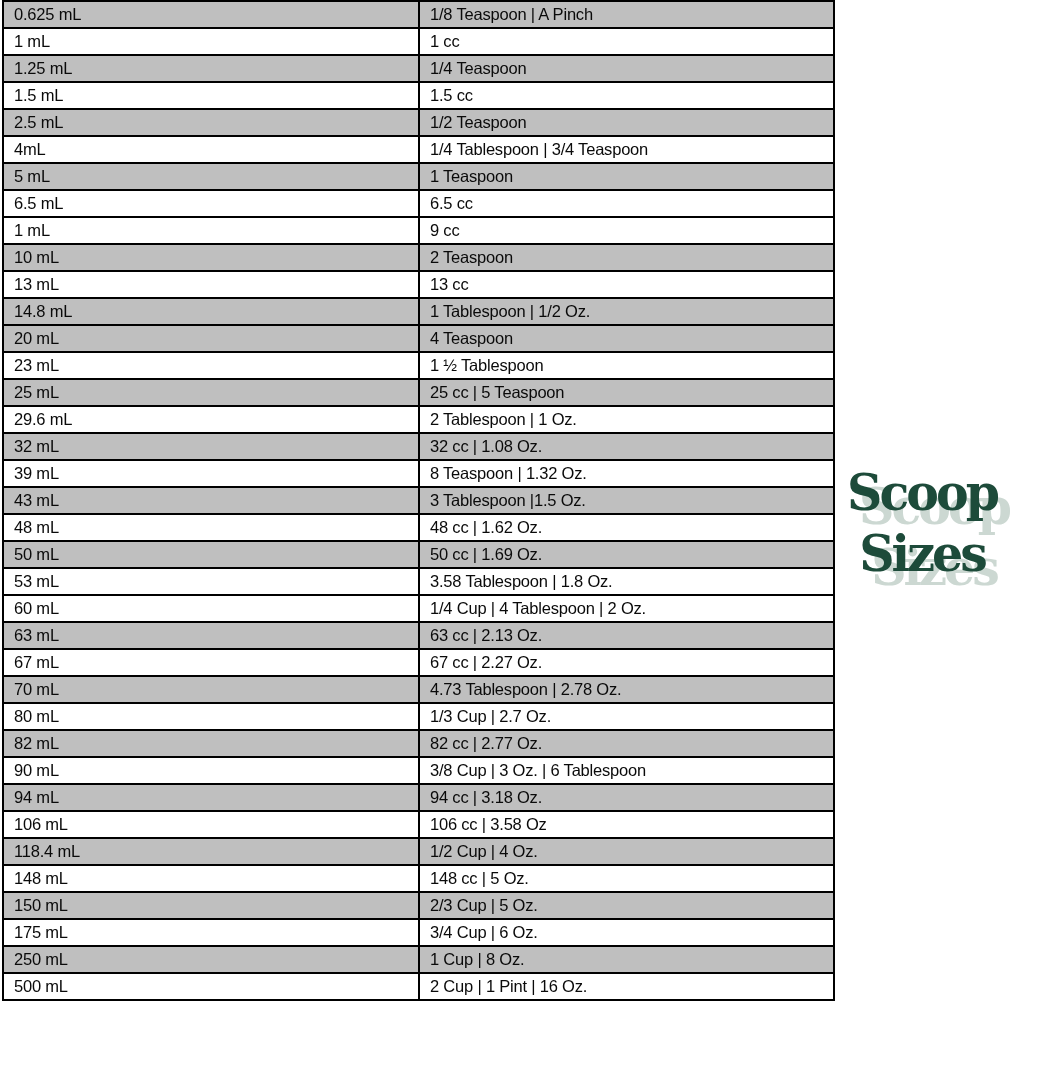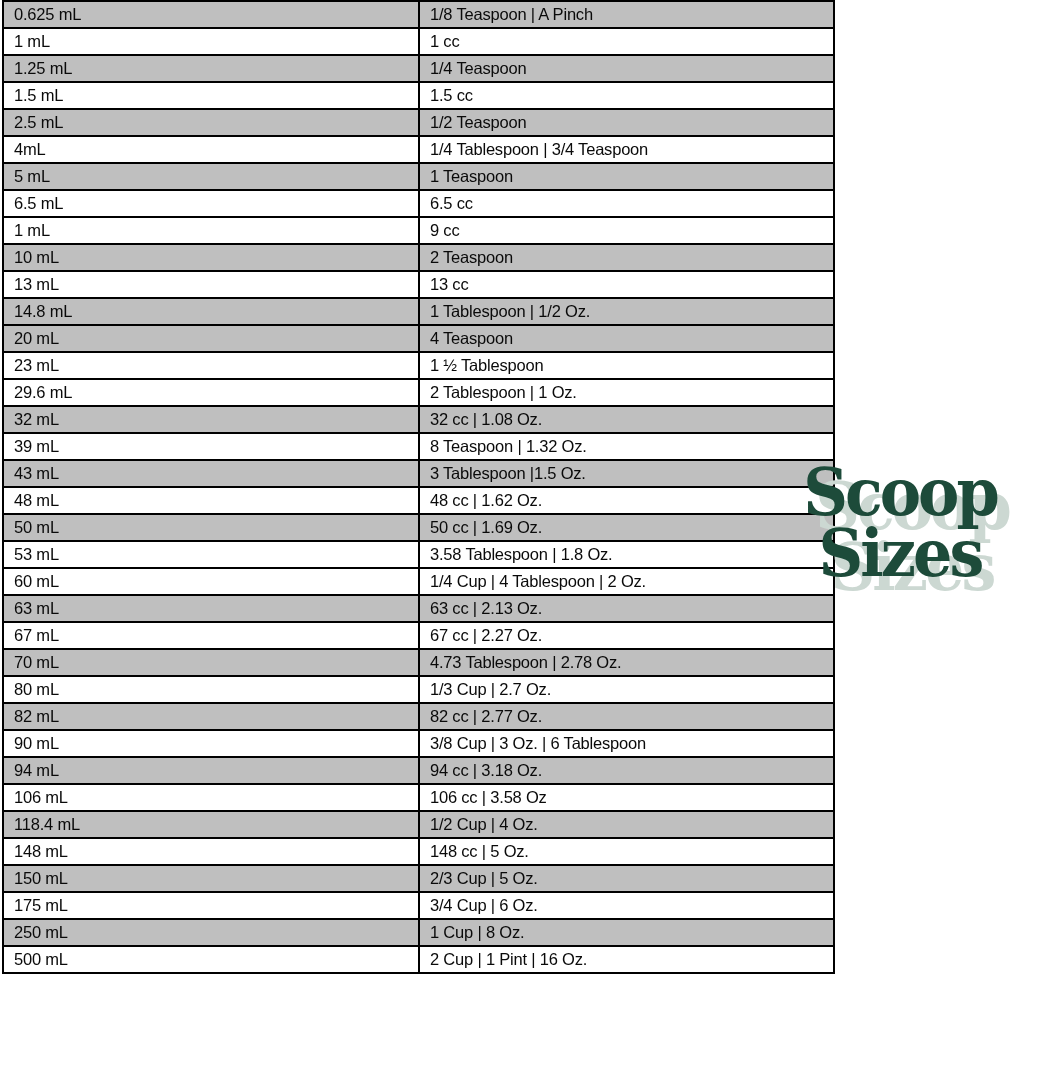--- a/index.html
+++ b/index.html
@@ -34,27 +34,27 @@
     vertical-align: middle;
     white-space: nowrap;
     overflow: hidden;
     letter-spacing: -0.2px;
   }
   tr.row-gray td { background: #bfbfbf; }
   tr.row-white td { background: #ffffff; }
 
   .logo {
     position: absolute;
-    left: 790px;
+    left: 812px;
     top: 462px;
     width: 220px;
     text-align: center;
     font-family: "DejaVu Serif", serif;
     font-weight: bold;
-    font-size: 62px;
+    font-size: 49px;
     line-height: 61px;
     letter-spacing: -3px;
     color: #1d4b3a;
     text-shadow: 12px 14px 0 #ccd8d2;
     user-select: none;
   }
   .logo .line { display: block; transform: scaleY(1.04); }
 </style>
 </head>
 <body>
@@ -116,20 +116,24 @@
           <td>1 Tablespoon | 1/2 Oz.</td>
         </tr>
         <tr class="row-gray">
           <td>20 mL</td>
           <td>4 Teaspoon</td>
         </tr>
         <tr class="row-white">
           <td>23 mL</td>
           <td>1 ½ Tablespoon</td>
         </tr>
+        <tr class="row-gray">
+          <td>25 mL</td>
+          <td>25 cc | 5 Teaspoon</td>
+        </tr>
         <tr class="row-white">
           <td>29.6 mL</td>
           <td>2 Tablespoon | 1 Oz.</td>
         </tr>
         <tr class="row-gray">
           <td>32 mL</td>
           <td>32 cc | 1.08 Oz.</td>
         </tr>
         <tr class="row-white">
           <td>39 mL</td>

